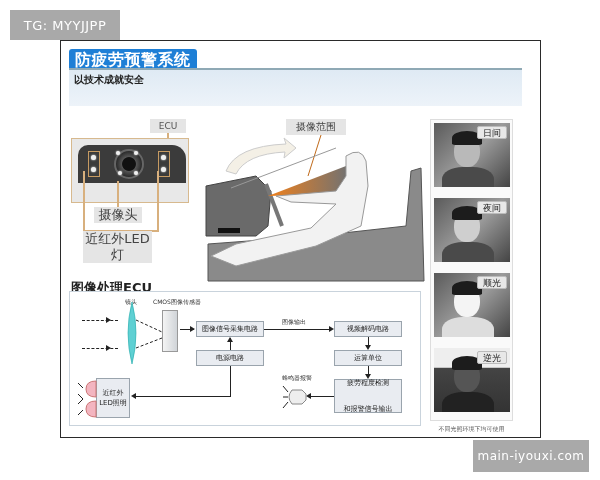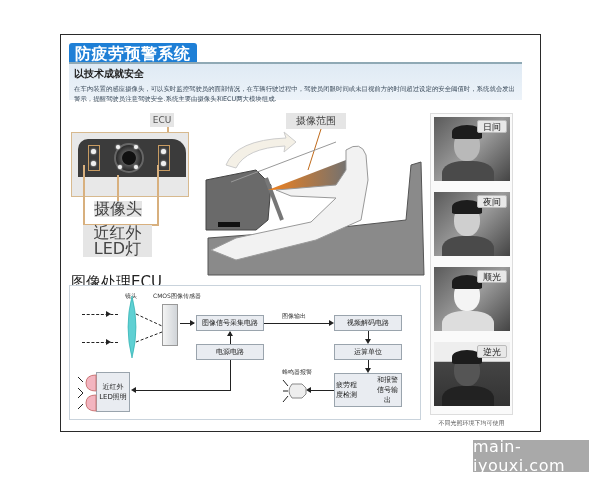--- a/index.html
+++ b/index.html
@@ -1,82 +1,82 @@
 <!DOCTYPE html>
 <html><head>
 <meta charset="utf-8">
 <style>
   * { box-sizing: border-box; margin: 0; padding: 0; }
   html, body { width: 600px; height: 480px; background: #ffffff; overflow: hidden; font-family: "DejaVu Sans", sans-serif; }
   .root { position: relative; width: 600px; height: 480px; background: #fff; }
 
   .watermark { position: absolute; background: #a9a9a9; color: #fff; font-family: "DejaVu Sans", sans-serif; font-size: 13px; letter-spacing: 0.5px; display: flex; align-items: center; justify-content: center; }
   .wm-top { left: 10px; top: 10px; width: 110px; height: 30px; }
-  .wm-bottom { left: 473px; top: 440px; width: 116px; height: 32px; font-size: 16px; }
-
-  .frame { position: absolute; left: 60px; top: 34px; width: 481px; height: 398px; border: 1.5px solid #2a2a2a; background: #fff; overflow: hidden; }
+  .wm-bottom { left: 473px; top: 440px; width: 116px; height: 32px; font-size: 12px; }
+
+  .frame { position: absolute; left: 60px; top: 40px; width: 481px; height: 398px; border: 1.5px solid #2a2a2a; background: #fff; overflow: hidden; }
 
   .title-tag { position: absolute; left: 8px; top: 8px; height: 22px; padding: 0 6px; background: #1e7fd6; color: #fff; font-size: 16px; font-weight: bold; line-height: 22px; border-radius: 3px 3px 0 0; letter-spacing: 0.5px; }
   .title-rule { position: absolute; left: 8px; right: 18px; top: 27px; height: 2px; background: #8fa9b5; }
 
   .intro { position: absolute; left: 8px; right: 18px; top: 29px; height: 36px; background: linear-gradient(#dfeaf4, #edf3f9); padding: 3px 5px; }
   .intro h2 { font-size: 10px; font-weight: bold; color: #222; margin-bottom: 3px; }
   .intro p { font-size: 6.4px; line-height: 10px; color: #3a4a5a; }
 
   
-  .ecu-label { position: absolute; left: 89px; top: 78px; width: 24px; height: 14px; background: #e5e5e5; color: #555; font-size: 9px; text-align: center; line-height: 14px; }
+  .ecu-label { position: absolute; left: 89px; top: 78px; width: 36px; height: 14px; background: #e5e5e5; color: #555; font-size: 9px; text-align: center; line-height: 14px; }
   .cam-box { position: absolute; left: 10px; top: 97px; width: 118px; height: 65px; border: 1.5px solid #d7b98e; background: #e8e8e8; }
   .cam-dark { position: absolute; left: 6px; top: 6px; width: 108px; height: 38px; background: #3b3b3b; border-radius: 10px 14px 0 0; }
   .cam-lens { position: absolute; left: 36px; top: 4px; width: 30px; height: 30px; border-radius: 50%; background: radial-gradient(#111 35%, #555 40%, #2a2a2a 70%); border: 2px solid #666; }
   .led { position: absolute; width: 5px; height: 5px; border-radius: 50%; background: #f0f0f0; box-shadow: 0 0 2px #fff; }
   .led-frame { position: absolute; width: 12px; height: 26px; border: 1px solid #c79b62; }
   .callout-line { position: absolute; background: #d8b07e; }
-  .lbl-gray { position: absolute; background: #e5e5e5; color: #444; font-size: 16px; text-align: center; line-height: 16px; }
+  .lbl-gray { position: absolute; background: #e5e5e5; color: #444; font-size: 13px; text-align: center; line-height: 16px; }
 
   
   .car-scene { position: absolute; left: 135px; top: 75px; width: 240px; height: 170px; }
   .cam-range-label { position: absolute; left: 225px; top: 78px; width: 60px; height: 16px; background: #e5e5e5; color: #444; font-size: 10px; text-align: center; line-height: 16px; }
 
   
   .photos { position: absolute; left: 369px; top: 78px; width: 83px; height: 302px; border: 1px solid #ddd; background: #fafafa; }
   .photo { position: absolute; left: 3px; width: 76px; height: 64px; background: linear-gradient(135deg, #5a5a5a, #9a9a9a 50%, #444); overflow: hidden; }
   .photo .face { position: absolute; left: 20px; top: 12px; width: 26px; height: 32px; border-radius: 50% 50% 45% 45%; background: #b9b9b9; }
   .photo .hair { position: absolute; left: 18px; top: 8px; width: 30px; height: 14px; border-radius: 50% 50% 10% 10%; background: #1c1c1c; }
   .photo .body { position: absolute; left: 8px; top: 44px; width: 52px; height: 30px; border-radius: 40% 40% 0 0; background: #4a4a4a; }
   .photo-tag { position: absolute; right: 3px; top: 3px; width: 30px; height: 13px; background: #e8e8e8; border: 1px solid #bbb; border-radius: 2px; font-size: 9px; color: #222; text-align: center; line-height: 12px; }
   .photo-caption { position: absolute; left: 369px; top: 384px; width: 83px; font-size: 6px; color: #555; text-align: center; }
 
   
-  .sect-title { position: absolute; left: 10px; top: 238px; font-size: 15px; font-weight: normal; color: #222; }
+  .sect-title { position: absolute; left: 10px; top: 238px; font-size: 13px; font-weight: bold; color: #222; }
   .ecu-diag { position: absolute; left: 8px; top: 250px; width: 352px; height: 135px; border: 1px solid #c9d3dc; background: #fff; }
   .blk { position: absolute; background: #e9ecf1; border: 1px solid #9aa4ad; font-size: 7px; color: #222; display: flex; align-items: center; justify-content: center; text-align: center; line-height: 10px; }
   .small-lbl { position: absolute; font-size: 6px; color: #333; white-space: nowrap; }
   .arrow-h, .arrow-v { position: absolute; background: #222; }
   .arrow-h { height: 1.2px; }
   .arrow-v { width: 1.2px; }
   .head-r { position: absolute; width: 0; height: 0; border-top: 3px solid transparent; border-bottom: 3px solid transparent; border-left: 5px solid #222; }
   .head-l { position: absolute; width: 0; height: 0; border-top: 3px solid transparent; border-bottom: 3px solid transparent; border-right: 5px solid #222; }
   .head-d { position: absolute; width: 0; height: 0; border-left: 3px solid transparent; border-right: 3px solid transparent; border-top: 5px solid #222; }
   .head-u { position: absolute; width: 0; height: 0; border-left: 3px solid transparent; border-right: 3px solid transparent; border-bottom: 5px solid #222; }
   .dash { position: absolute; height: 0; border-top: 1.5px dashed #222; }
 </style>
 </head>
 <body>
 
 <div class="root">
 
+  <div class="watermark wm-top">TG: MYYJJPP</div>
 
   <div class="frame">
 
     <div class="title-tag">防疲劳预警系统</div>
     <div class="title-rule"></div>
 
     <div class="intro">
       <h2>以技术成就安全</h2>
-      <p>在车内装置的感应摄像头，可以实时监控驾驶员的面部情况，在车辆行驶过程中，驾驶员闭眼时间或未目视前方的时间超过设定的安全阈值时，系统就会发出警示，提醒驾驶员注意驾驶安全.系统主要由摄像头和ECU两大模块组成.</p>
     </div>
 
     <div class="ecu-label">ECU</div>
     <div class="callout-line" style="left:106px; top:92px; width:1.5px; height:6px;"></div>
 
     <div class="cam-box">
       <div class="cam-dark">
         <div class="led-frame" style="left:10px; top:6px;"></div>
         <div class="led" style="left:13px; top:10px;"></div>
         <div class="led" style="left:13px; top:22px;"></div>
@@ -179,21 +179,21 @@
       <div class="small-lbl" style="left:212px; top:26px;">图像输出</div>
       <div class="arrow-h" style="left:194px; top:37px; width:68px;"></div>
       <div class="head-r" style="left:259px; top:34px;"></div>
 
       <div class="blk" style="left:264px; top:29px; width:68px; height:16px;">视频解码电路</div>
       <div class="arrow-v" style="left:298px; top:45px; height:10px;"></div>
       <div class="head-d" style="left:295px; top:53px;"></div>
       <div class="blk" style="left:264px; top:58px; width:68px; height:16px;">运算单位</div>
       <div class="arrow-v" style="left:298px; top:74px; height:10px;"></div>
       <div class="head-d" style="left:295px; top:82px;"></div>
-      <div class="blk" style="left:264px; top:87px; width:68px; height:34px; flex-direction:row;gap:16px;">
+      <div class="blk" style="left:264px; top:87px; width:68px; height:34px; flex-direction:column;gap:16px;">
         <span>疲劳程度检测</span>
         <span>和报警信号输出</span>
       </div>
 
       <div class="arrow-h" style="left:238px; top:104px; width:26px;"></div>
       <div class="head-l" style="left:236px; top:101px;"></div>
       <div class="small-lbl" style="left:212px; top:82px;">蜂鸣器报警</div>
       <svg style="position:absolute; left:210px; top:90px;" width="28" height="30" viewBox="0 0 28 30">
         <path d="M12 8 L22 8 L26 12 L26 18 L22 22 L12 22 Q6 15 12 8 Z" fill="#eee" stroke="#888"></path>
         <line x1="8" y1="10" x2="3" y2="4" stroke="#222"></line>

